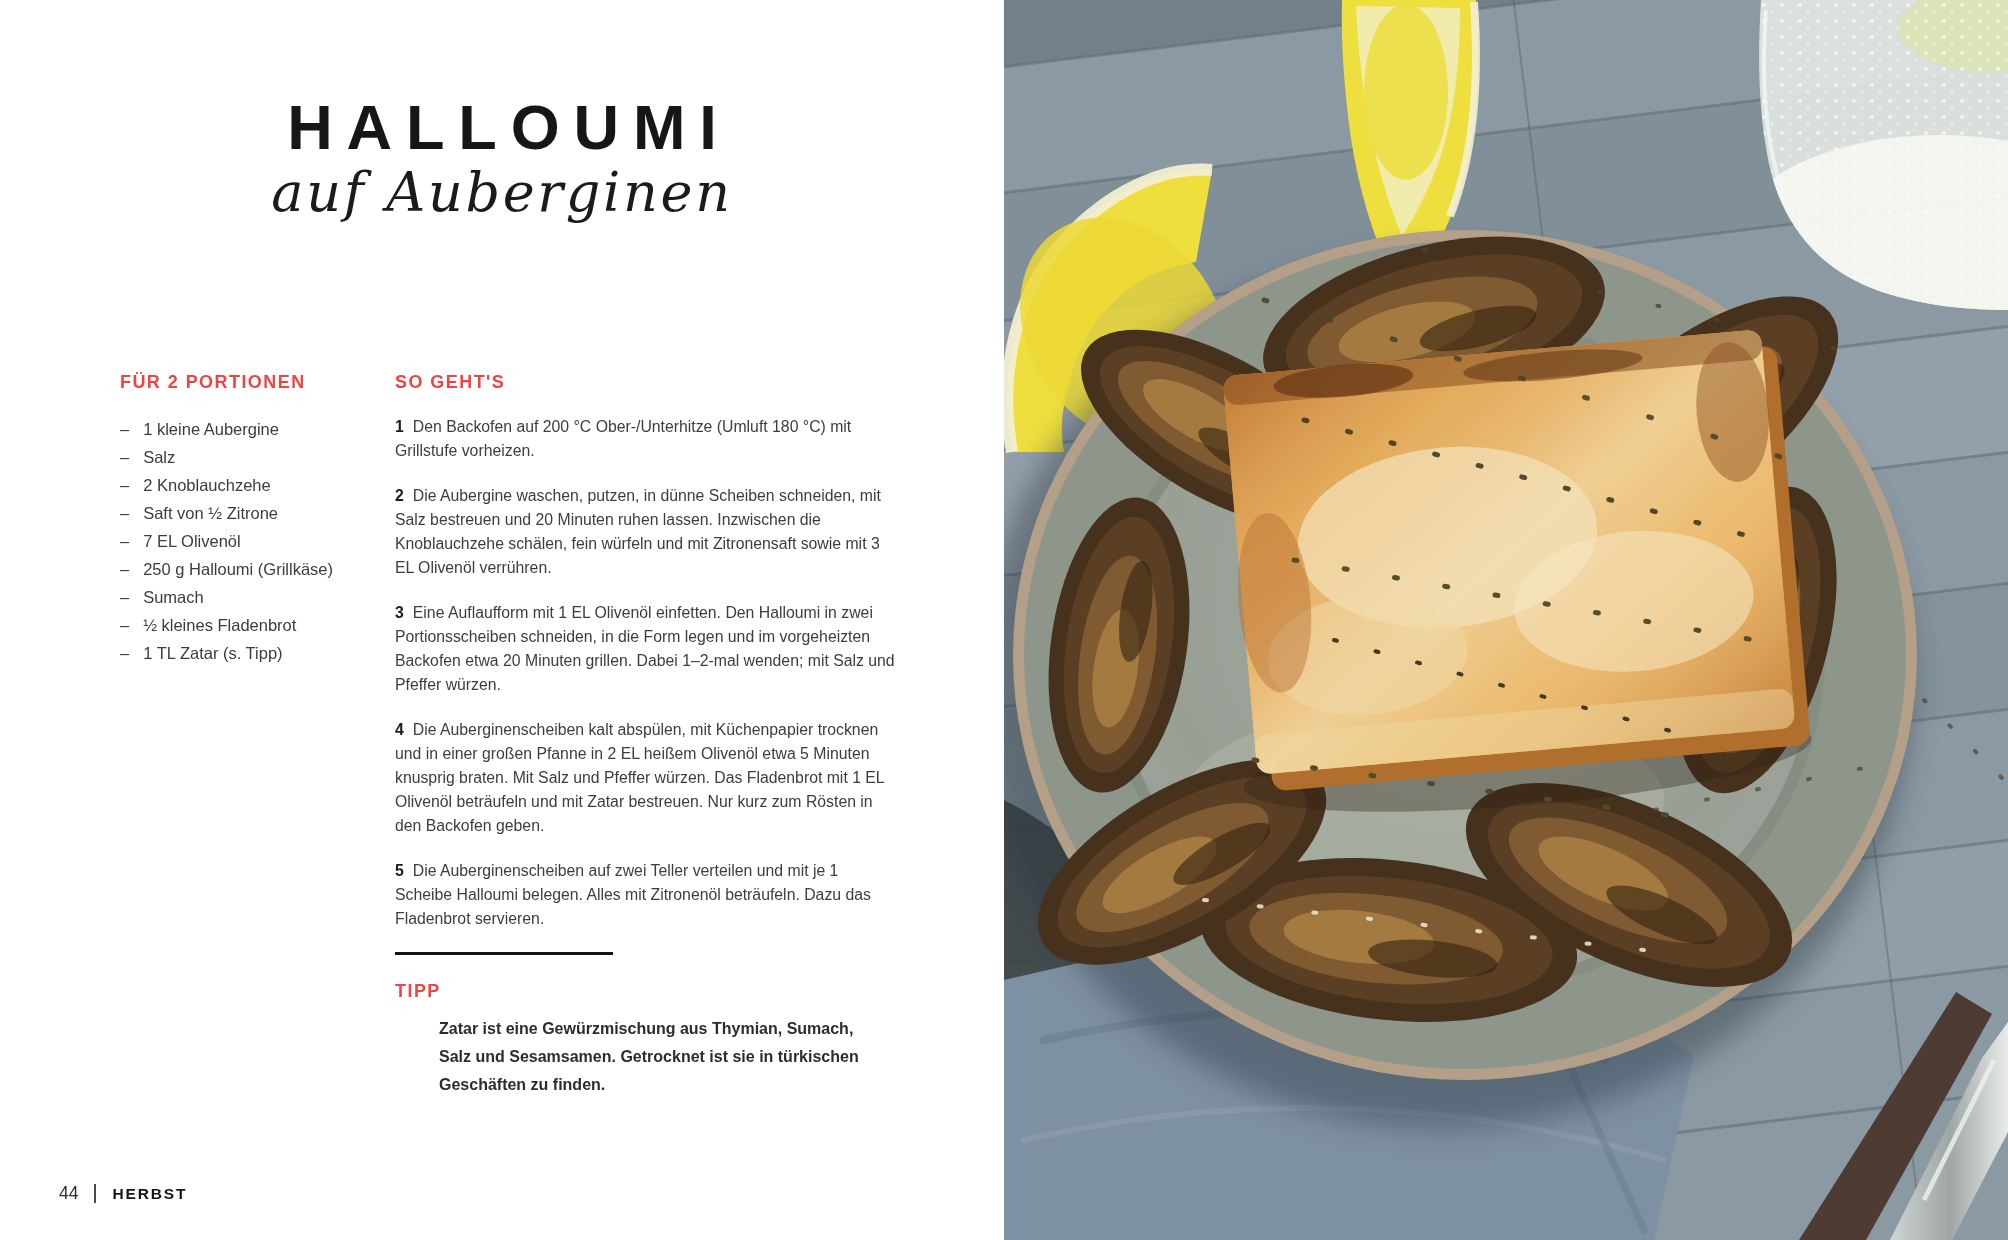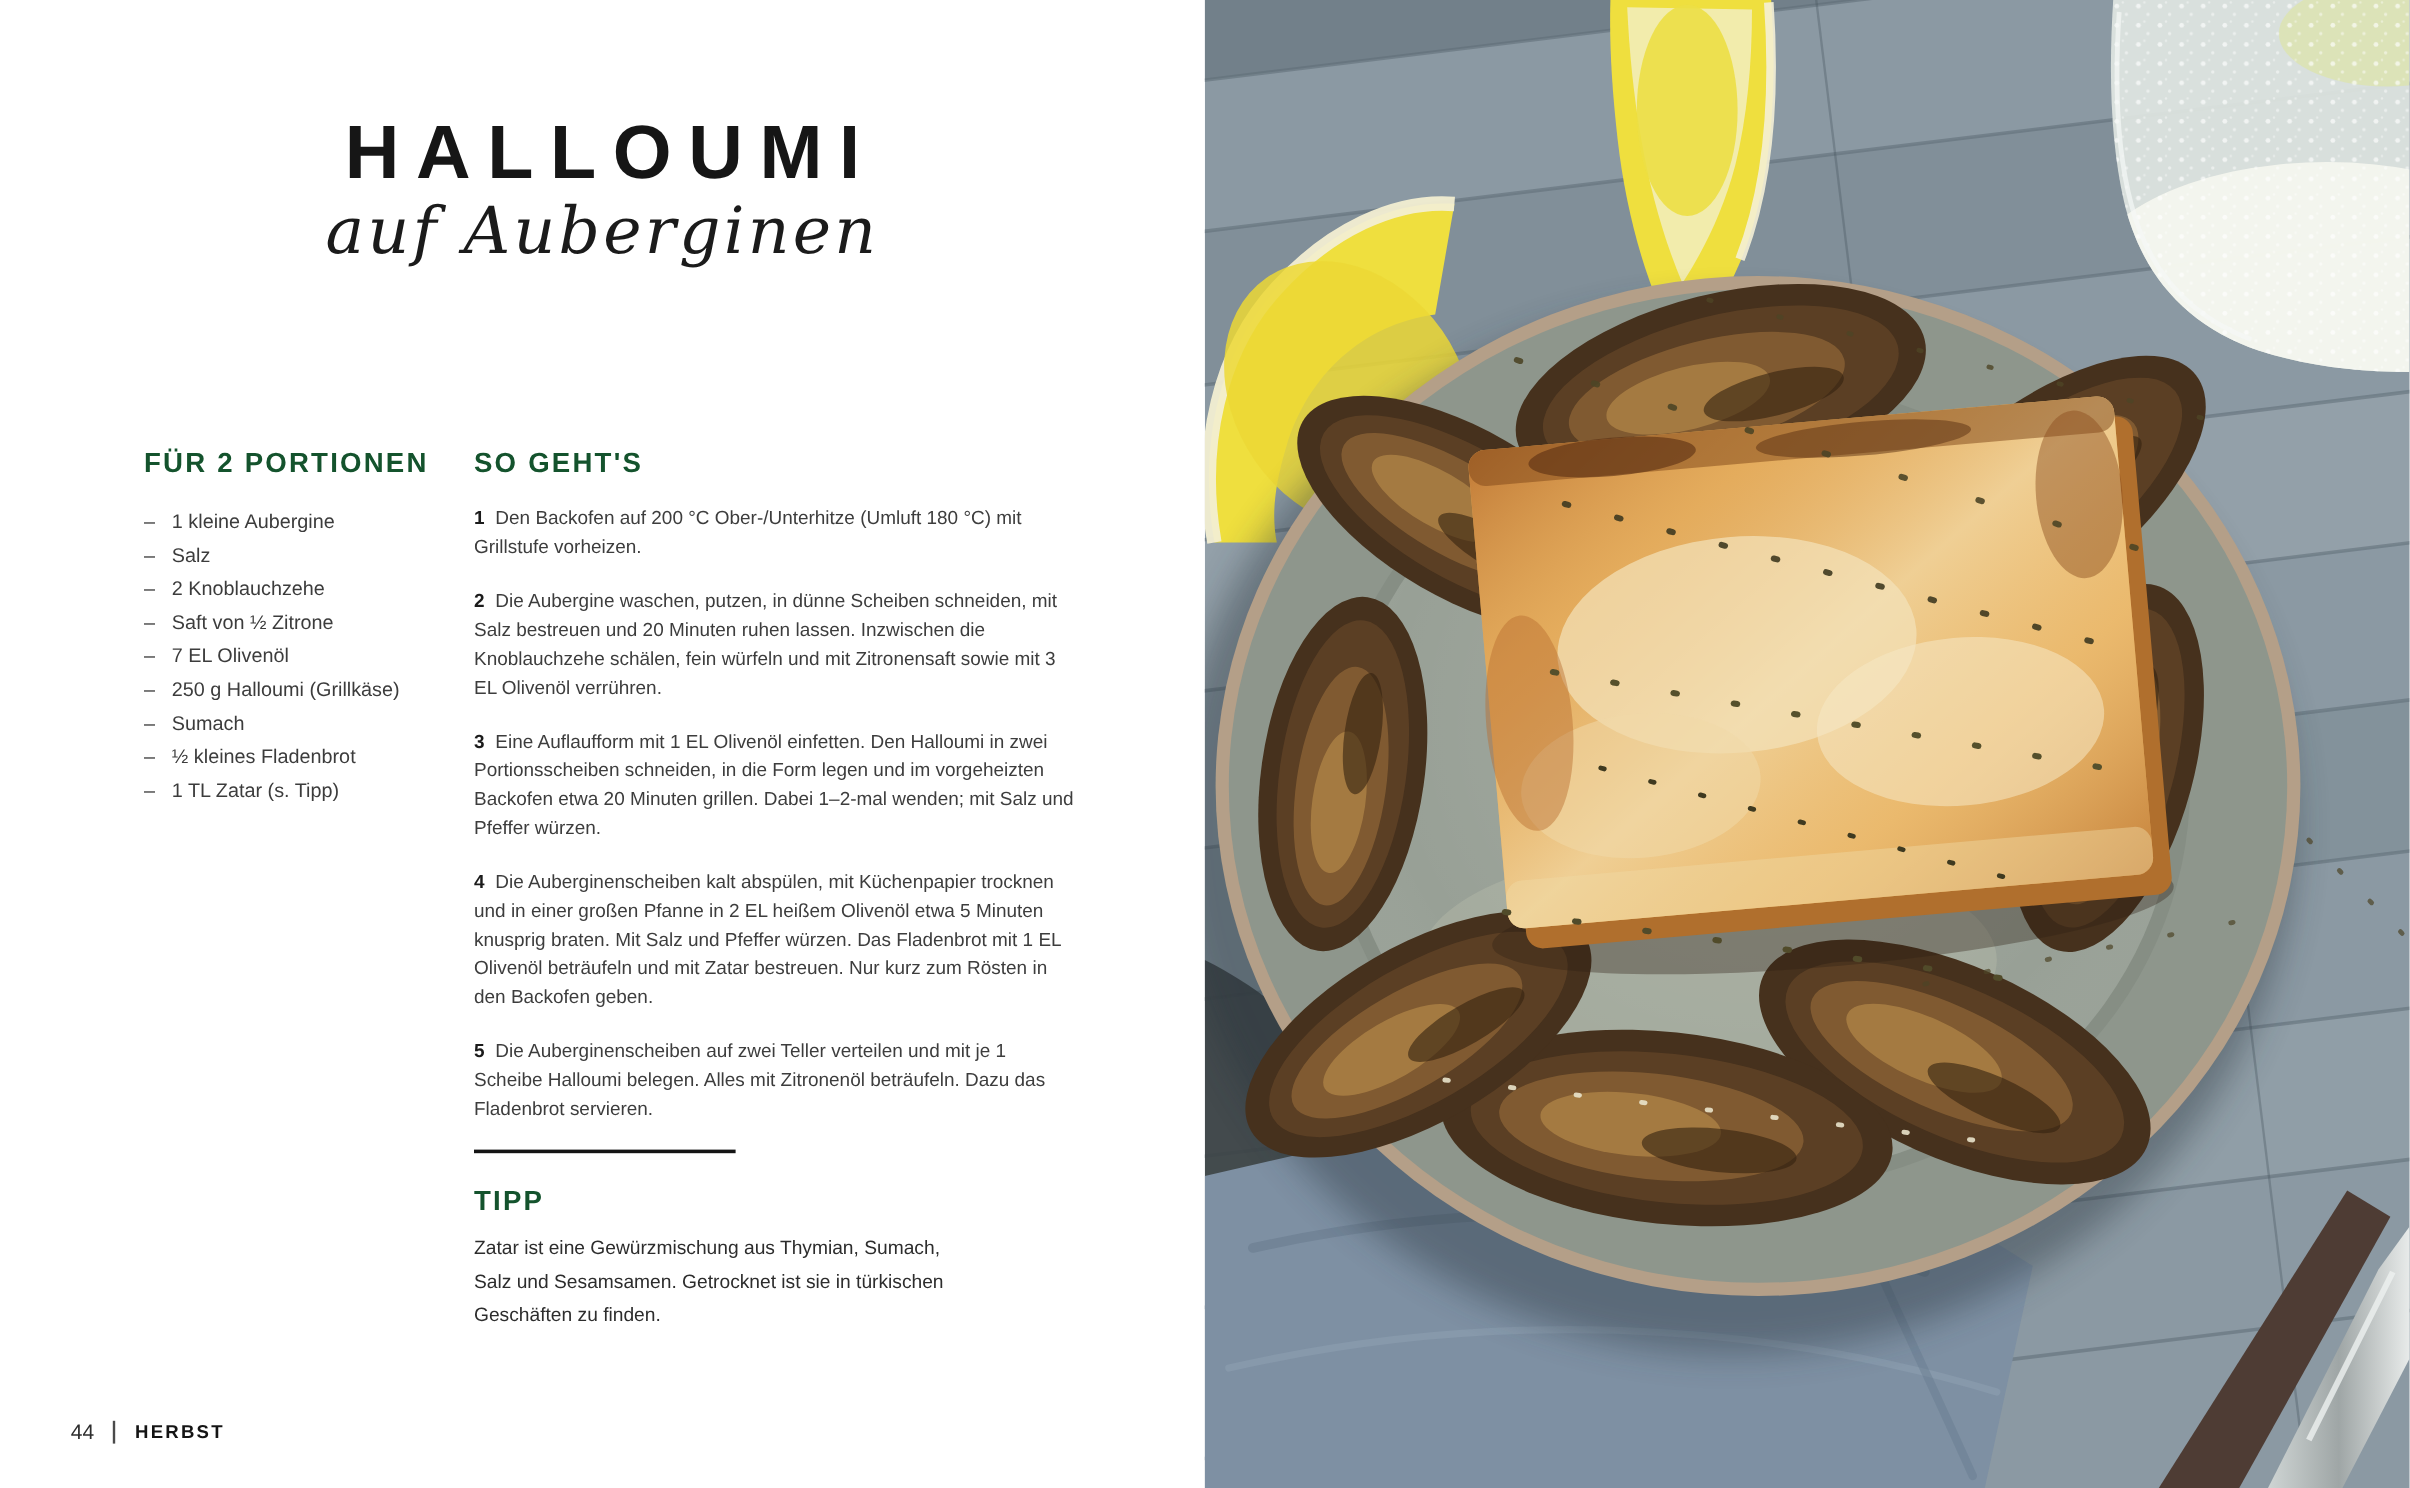--- a/index.html
+++ b/index.html
@@ -12,32 +12,32 @@
     position:absolute;top:96px;left:0;width:1004px;margin:0;text-align:center;
     font-size:63px;line-height:63px;font-weight:800;letter-spacing:.22em;text-indent:.22em;
     color:#161616;
   }
   .recipe-subtitle{
     position:absolute;top:162px;left:0;width:1004px;text-align:center;
     font-family:"DejaVu Serif",serif;font-style:italic;font-size:54px;line-height:62px;
     letter-spacing:.05em;color:#1b1b1b;
   }
   .col-heading{
-    margin:0 0 22px 0;font-size:23px;font-weight:800;letter-spacing:.08em;color:#14532d;
+    margin:0 0 22px 0;font-size:18px;font-weight:800;letter-spacing:.08em;color:#ef4444;
   }
   .ingredients{position:absolute;left:120px;top:372px;width:260px;}
   .ing-list{list-style:none;margin:0;padding:0;}
   .ing-list li{display:flex;gap:14px;font-size:16.5px;line-height:28px;color:#3c3c3c;}
   .dash{flex:0 0 auto;}
   .instructions{position:absolute;left:395px;top:372px;width:500px;}
   .step{margin:0 0 21px 0;font-size:15.8px;line-height:24px;color:#3d3d3d;}
   .step-num{font-weight:700;color:#1b1b1b;margin-right:9px;}
   .tip-divider{border:none;border-top:3px solid #141414;width:218px;margin:13px 0 0 0;}
   .tip-heading{margin:26px 0 13px 0;}
-  .tip-line{font-size:16px;font-weight:400;line-height:28px;color:#2d2d2d;}
+  .tip-line{font-size:16px;font-weight:700;line-height:28px;color:#2d2d2d;margin-left:44px;}
   .page-footer{position:absolute;left:59px;bottom:36px;display:flex;align-items:center;gap:16px;}
   .page-number{font-size:17.5px;color:#2e2e2e;}
   .footer-sep{width:2px;height:19px;background:#4a4a4a;}
   .footer-section{font-size:15.5px;font-weight:800;letter-spacing:.12em;color:#141414;}
   .right-page{position:absolute;left:1004px;top:0;width:1004px;height:1240px;}
   .right-page svg{display:block;}
 </style>
 </head>
 <body>
 

